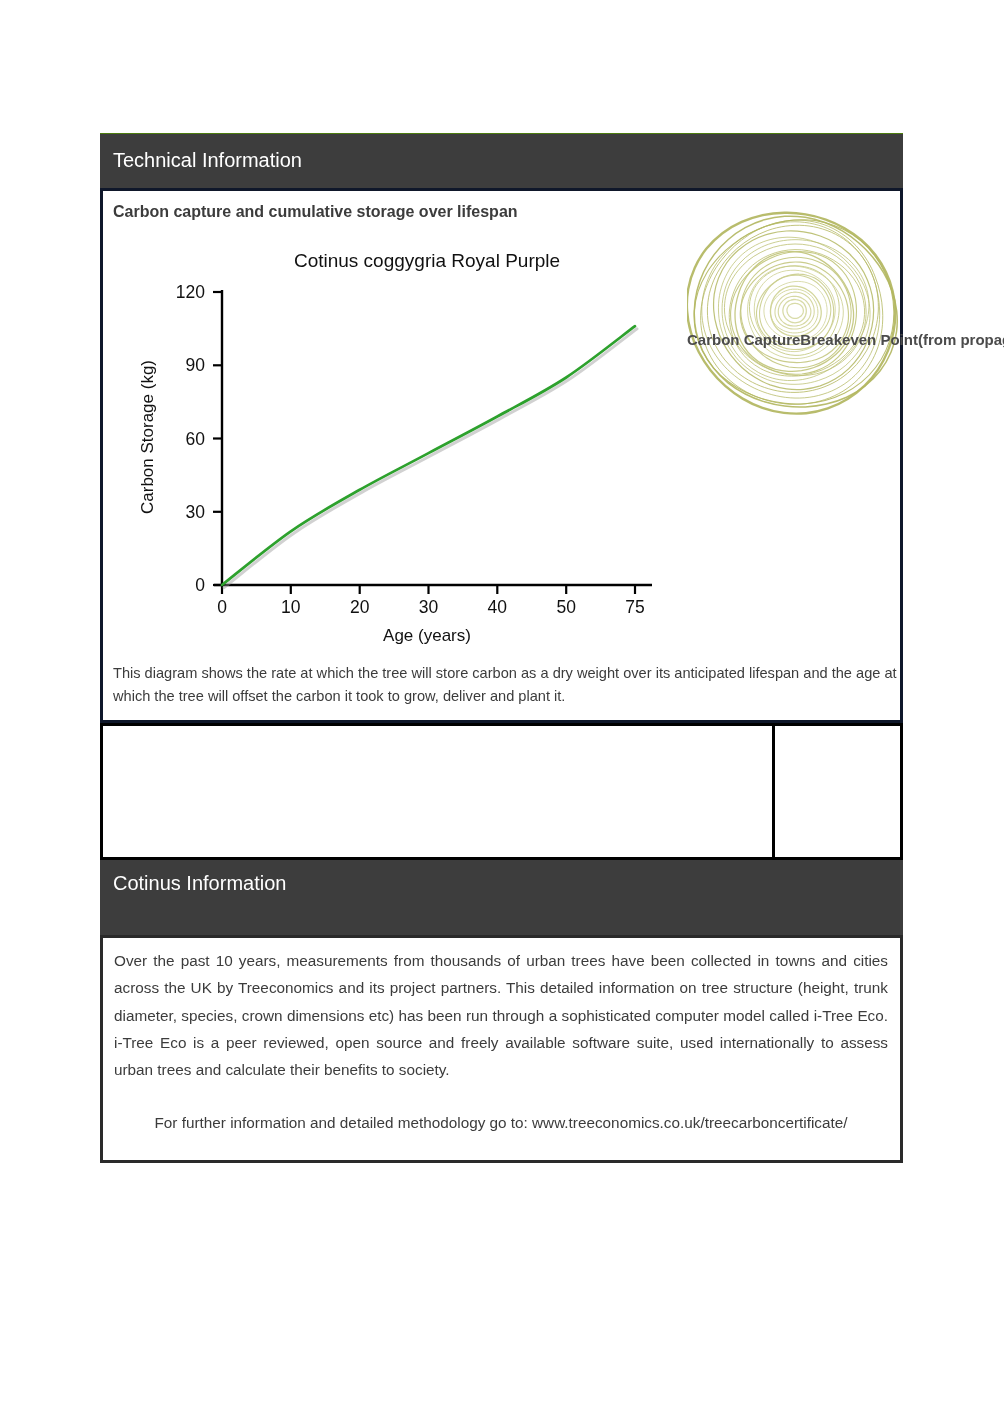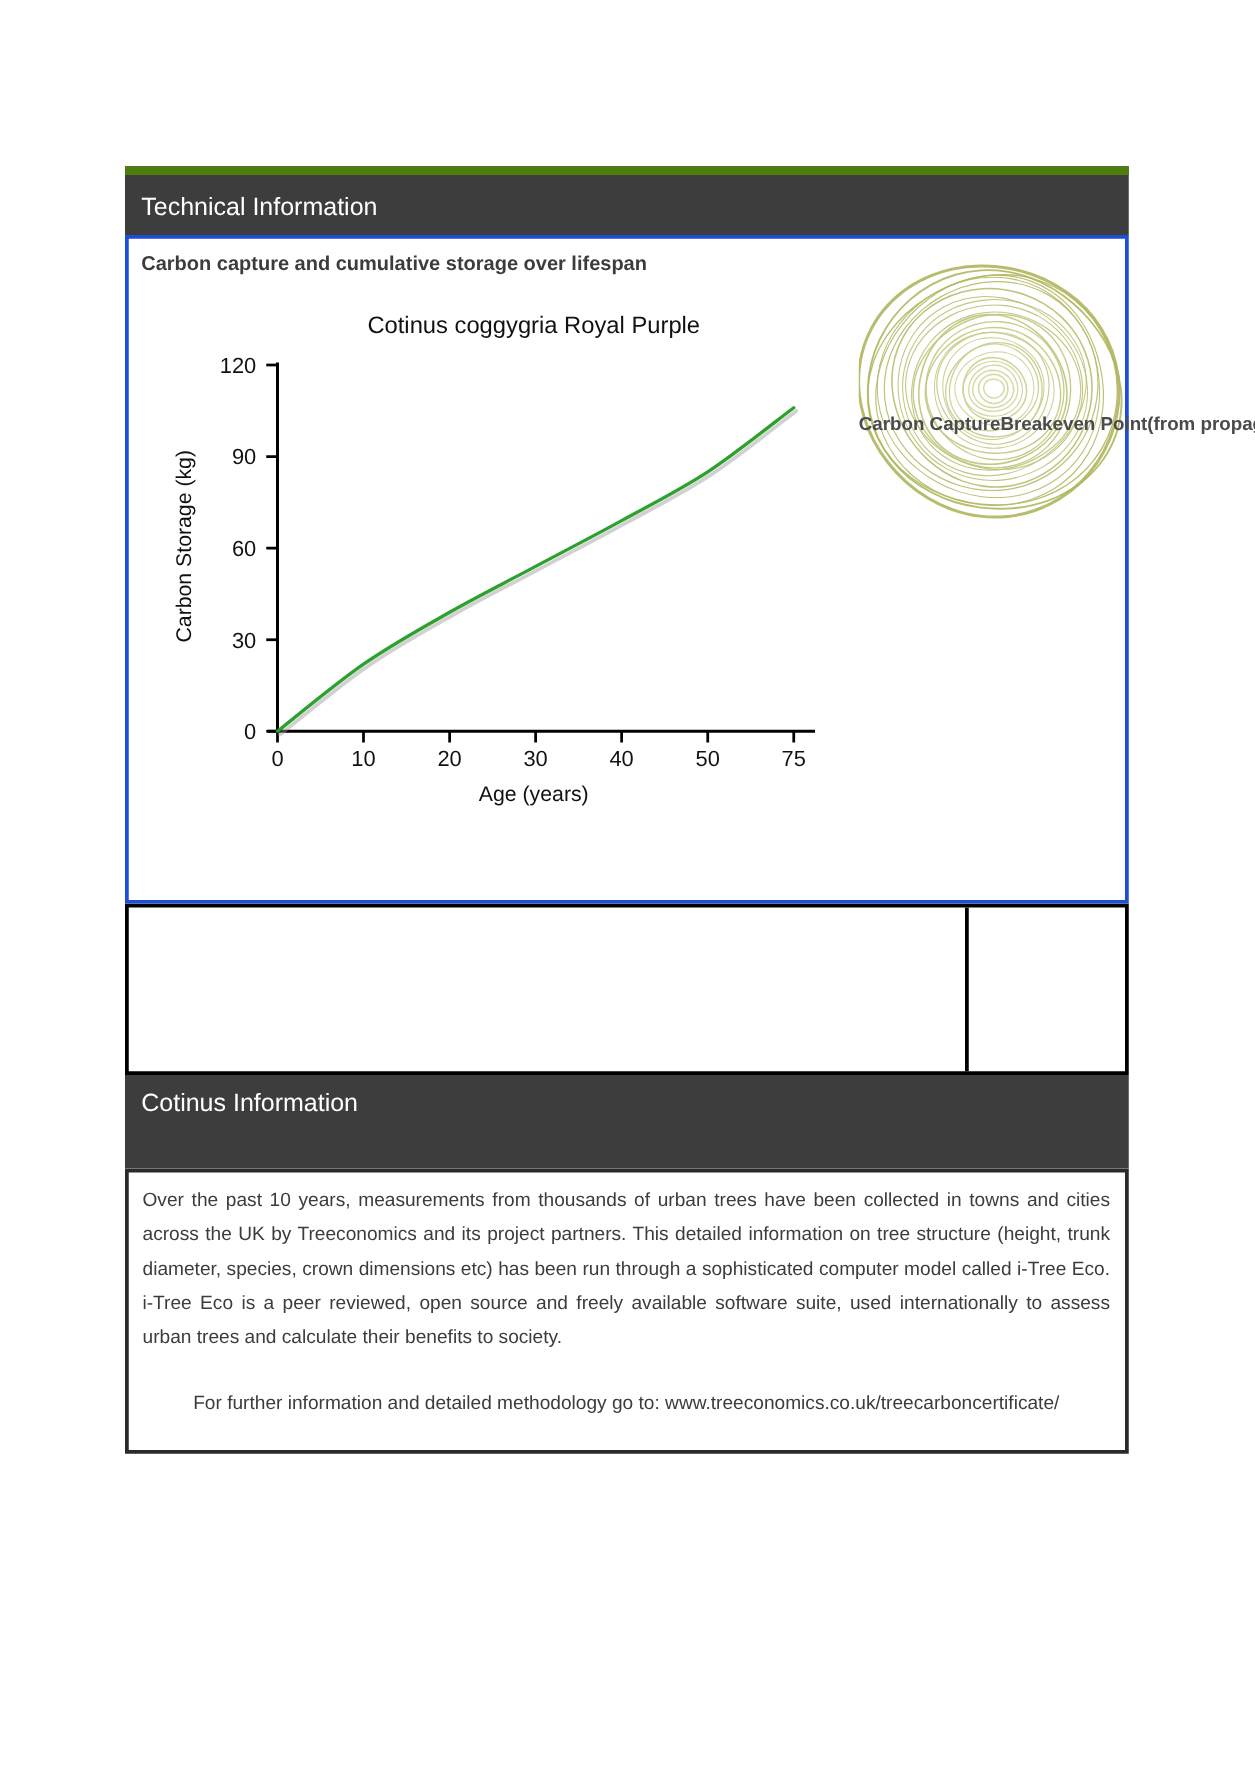--- a/index.html
+++ b/index.html
@@ -1,24 +1,24 @@
 <!DOCTYPE html>
 <html><head>
 <meta charset="utf-8">
 <style>
   html,body{margin:0;padding:0;background:#fff;}
   .page{position:relative;width:1004px;height:1421px;background:#fff;
         font-family:"Liberation Sans",sans-serif;overflow:hidden;}
   .content{position:absolute;left:100px;top:133px;width:803px;}
 
   .bar{background:#3d3d3d;color:#fff;font-size:20px;box-sizing:border-box;}
-  .bar-technical{height:55px;border-top:7px solid #4d7c0f;line-height:52px;padding-left:13px;}
+  .bar-technical{height:55px;border-top:1px solid #4d7c0f;line-height:52px;padding-left:13px;}
   .bar-further{height:75px;padding:12px 0 0 13px;}
 
-  .panel{position:relative;background:#fff;box-sizing:border-box;border:3px solid #1d4ed8;}
+  .panel{position:relative;background:#fff;box-sizing:border-box;border:3px solid #0f172a;}
   .panel-technical{height:535px;}
   .panel-further{height:228px;border-color:#2a2a2a;}
 
   .section-heading{position:absolute;left:10px;top:12px;font-size:16px;font-weight:bold;color:#3c3c3c;}
 
   .chart-layer{position:absolute;left:0;top:0;width:797px;height:529px;pointer-events:none;}
   .chart-title{position:absolute;left:44px;top:59px;width:560px;text-align:center;
                font-size:19px;color:#111;}
   .axis-label-x{position:absolute;left:44px;top:434px;width:560px;text-align:center;
                 font-size:17px;color:#111;line-height:22px;}
@@ -130,20 +130,21 @@
             <path d="M208.2,106.0C208.4,112.7 207.8,119.6 206.6,126.2C205.4,132.9 203.5,139.6 200.9,145.9C198.3,152.3 195.1,158.5 191.2,164.3C187.3,170.1 182.8,175.7 177.7,180.7C172.6,185.6 166.8,190.2 160.6,194.0C154.5,197.8 147.7,201.0 140.8,203.4C133.9,205.8 126.4,207.4 119.1,208.2C111.8,208.9 104.2,208.8 96.9,207.9C89.6,207.1 82.3,205.3 75.4,202.9C68.5,200.5 61.8,197.3 55.6,193.6C49.4,189.9 43.5,185.6 38.2,180.9C32.8,176.1 27.9,170.8 23.5,165.2C19.1,159.7 15.2,153.6 11.9,147.3C8.6,141.0 5.8,134.2 3.9,127.4C1.9,120.5 0.5,113.2 0.1,106.0C-0.4,98.8 -0.1,91.3 1.2,84.1C2.5,76.9 4.6,69.6 7.7,62.9C10.7,56.2 14.7,49.6 19.3,43.8C24.0,38.1 29.5,32.7 35.4,28.2C41.3,23.7 48.0,19.9 54.7,16.9C61.4,13.9 68.6,11.7 75.7,10.1C82.8,8.6 90.2,7.9 97.3,7.8C104.4,7.6 111.6,8.2 118.5,9.4C125.4,10.5 132.3,12.3 138.8,14.6C145.3,16.9 151.6,19.8 157.5,23.2C163.5,26.6 169.1,30.6 174.3,35.0C179.4,39.4 184.2,44.4 188.3,49.7C192.4,55.1 196.0,60.9 198.9,67.0C201.8,73.0 204.1,79.5 205.6,86.0C207.2,92.5 208.0,99.3 208.2,106.0Z" fill="none" stroke="#b2b65f" stroke-width="2.40" stroke-opacity="0.92"></path>
           </svg>
         <div class="stamp-text">
           <div class="stamp-line">Carbon Capture</div>
           <div class="stamp-line">Breakeven Point</div>
           <div class="stamp-line">(from propagation)</div>
           <div class="stamp-value">1 year</div>
         </div>
       </div>
 
+      <div class="chart-caption">This diagram shows the rate at which the tree will store carbon as a dry weight over its anticipated lifespan and the age at which the tree will offset the carbon it took to grow, deliver and plant it.</div>
     </div>
 
     <div class="ranking-box">
       <div class="ranking-divider"></div>
     </div>
 
     <div class="bar bar-further">
       <span>Cotinus Information</span>
     </div>
 

